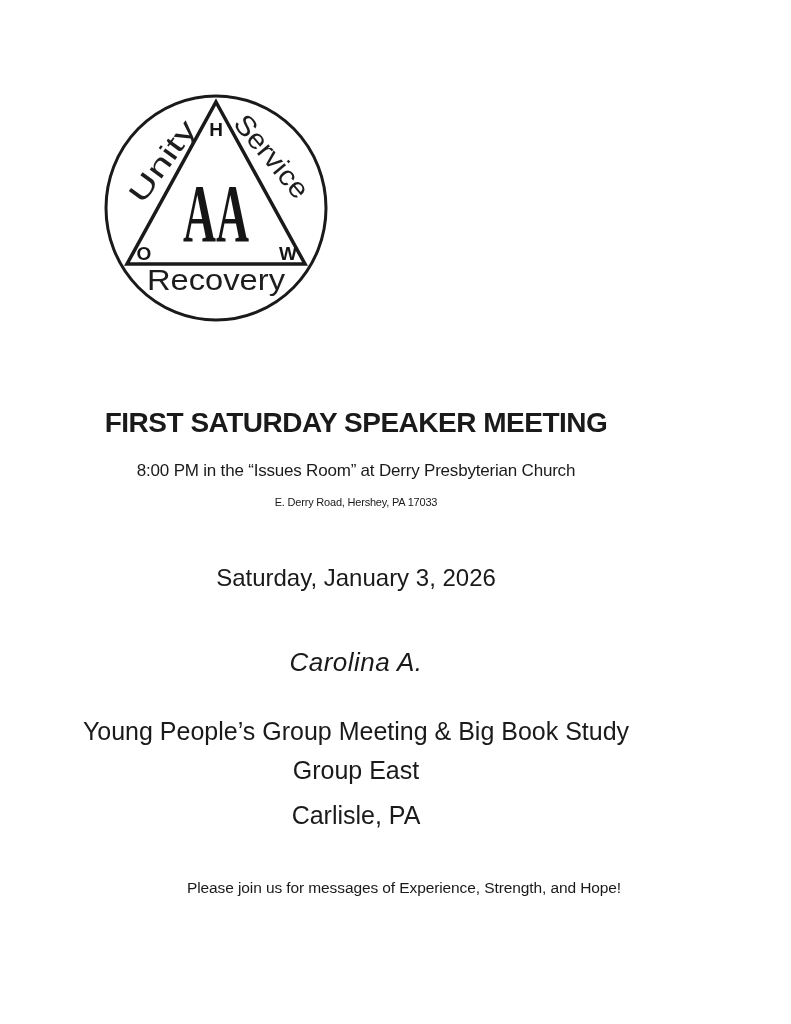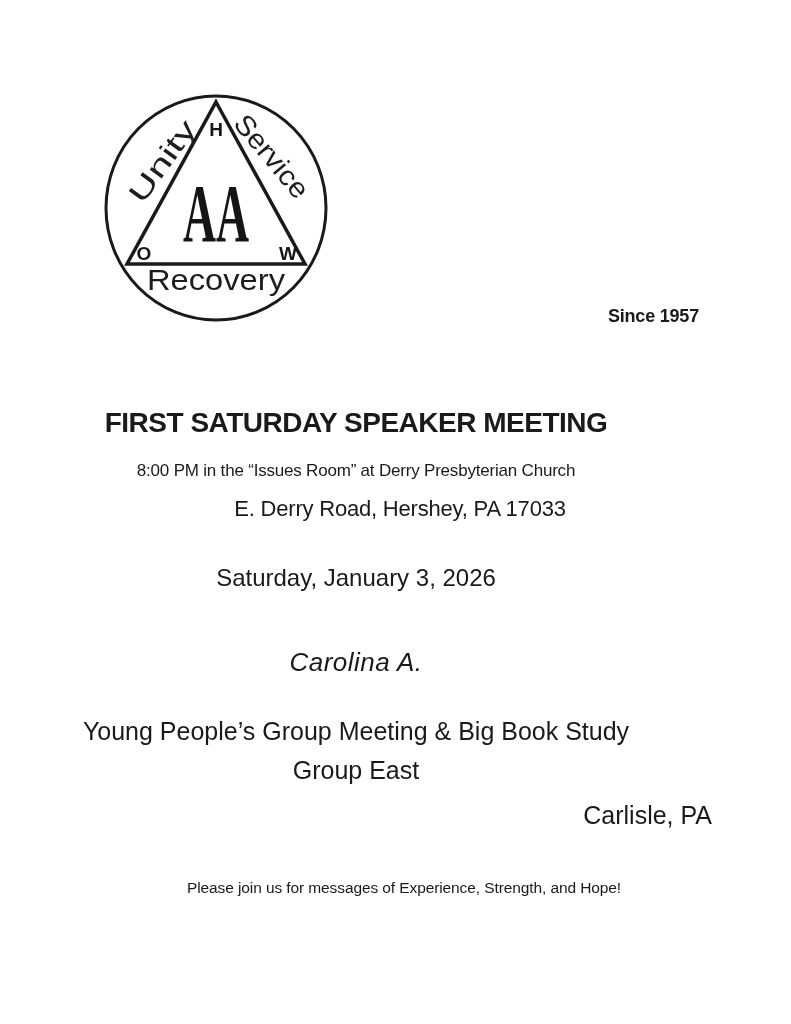--- a/index.html
+++ b/index.html
@@ -70,41 +70,40 @@
     font-weight: bold;
     letter-spacing: -0.5px;
   }
   .time-line {
     top: 461px;
     font-size: 17px;
     letter-spacing: -0.2px;
   }
   .address-line {
     top: 496px;
-    font-size: 22px;
+    font-size: 11px;
     letter-spacing: -0.2px;
-    margin-left: 44px;
   }
   .date-line {
     top: 564px;
     font-size: 24px;
   }
   .date-line span {
     text-decoration-thickness: 2px;
     text-underline-offset: 4px;
   }
   .speaker-name {
     top: 647px;
     font-size: 26px;
     font-style: italic;
     letter-spacing: 0.5px;
   }
   .affil-line1 { top: 716px; font-size: 25px; }
   .affil-line2 { top: 755px; font-size: 25px; }
-  .city-line   { top: 800px; font-size: 25px; text-align: right; }
+  .city-line   { top: 800px; font-size: 25px; }
   .footer-line {
     top: 879px;
     font-size: 15.5px;
     letter-spacing: -0.1px;
     margin-left: 48px;
   }
 </style>
 </head>
 <body>
 
@@ -118,21 +117,20 @@
       <text class="logo-word" transform="translate(170 64) rotate(50)" x="0" y="10" text-anchor="middle" textLength="100" lengthAdjust="spacingAndGlyphs">Service</text>
       <text class="logo-aa" x="114" y="149" text-anchor="middle" textLength="66" lengthAdjust="spacingAndGlyphs">AA</text>
       <text class="logo-vertex" x="114" y="44" text-anchor="middle">H</text>
       <text class="logo-vertex" x="42" y="168" text-anchor="middle">O</text>
       <text class="logo-vertex" x="186" y="168" text-anchor="middle">W</text>
       <text class="logo-word-bottom" x="114" y="198" text-anchor="middle" textLength="138" lengthAdjust="spacingAndGlyphs">Recovery</text>
     </svg>
   </div>
 
   <div class="header-block">
-    <div>Since 1957</div>
   </div>
 
   <h1 class="center title">FIRST SATURDAY SPEAKER MEETING</h1>
 
   <div class="center time-line">8:00 PM in the “Issues Room” at Derry Presbyterian Church</div>
 
   <div class="center address-line">E. Derry Road, Hershey, PA 17033</div>
 
   <div class="center date-line">
     <span>Saturday, January 3, 2026</span>

